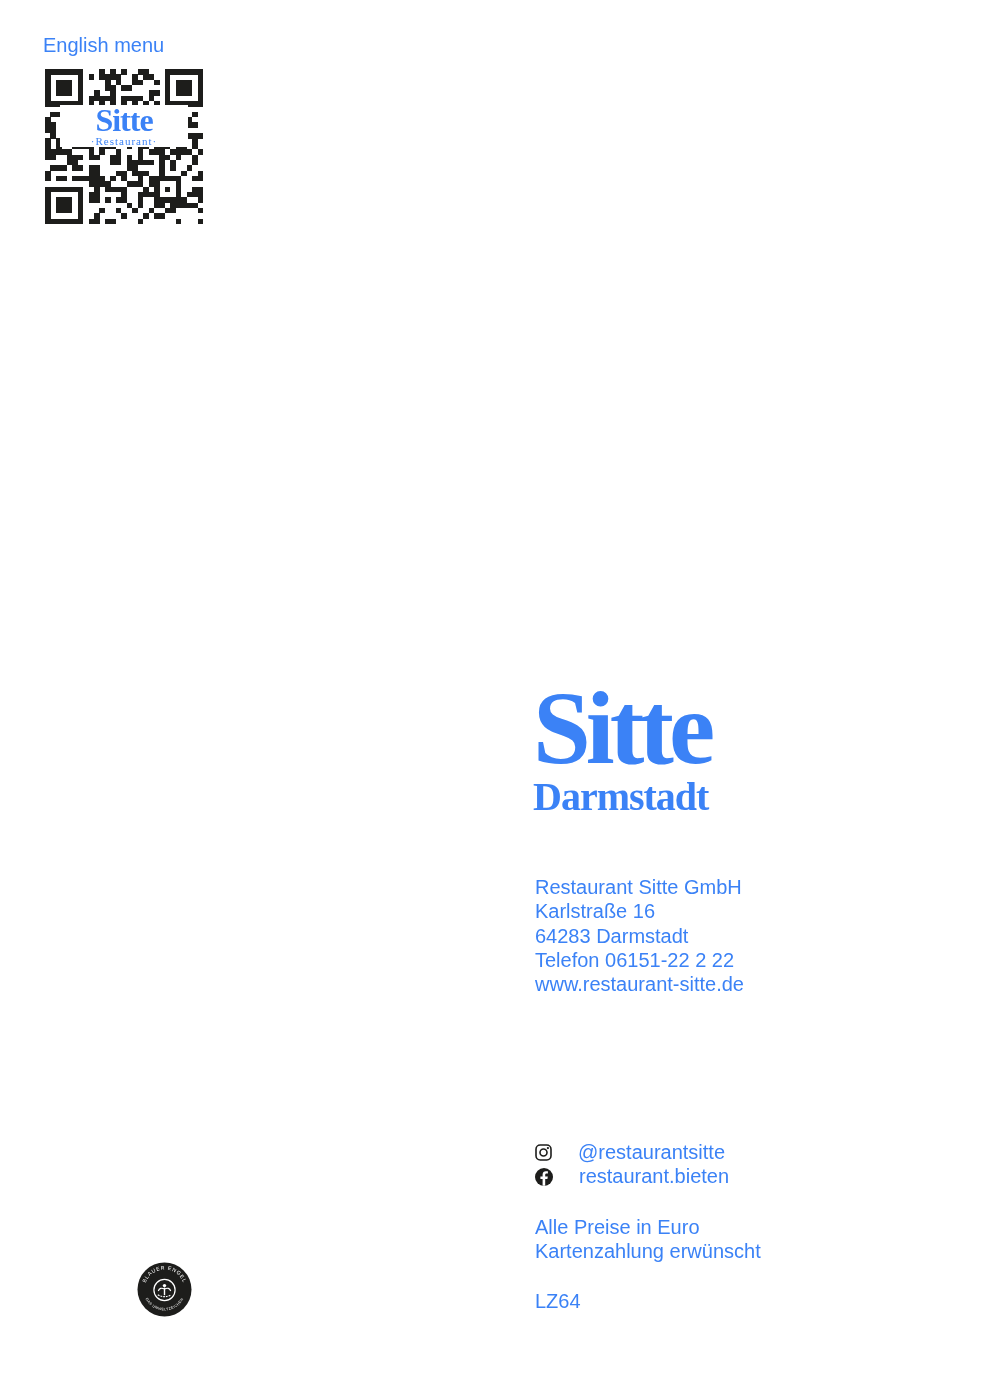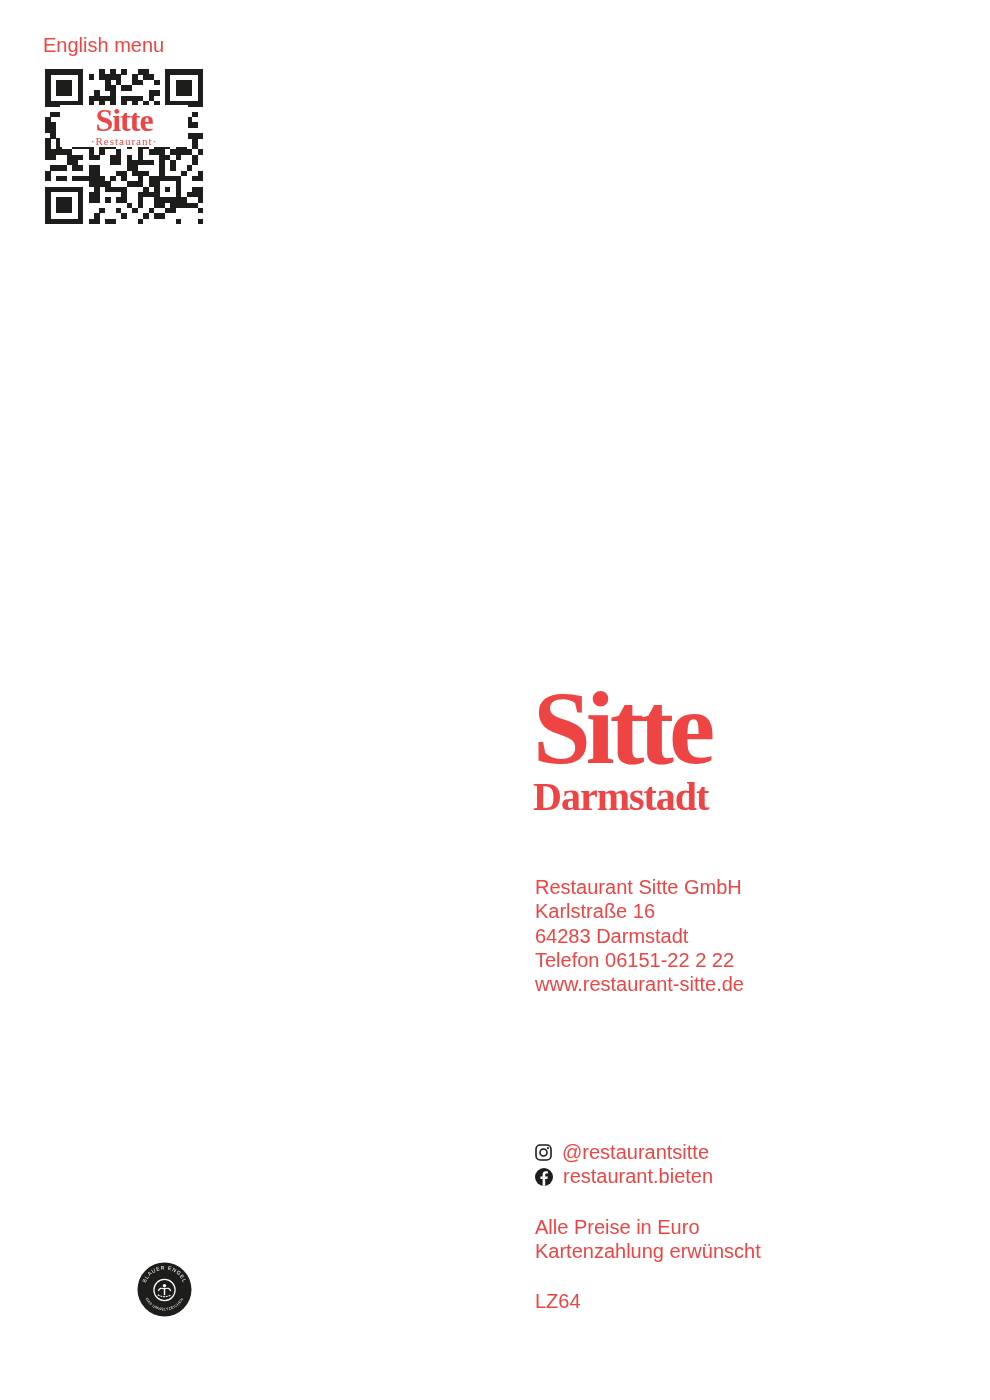--- a/index.html
+++ b/index.html
@@ -1,21 +1,21 @@
 <!DOCTYPE html>
 <html><head>
 <meta charset="utf-8">
 <style>
   html,body{margin:0;padding:0;background:#ffffff;}
   .page{
     position:relative;
     width:990px;height:1400px;
     background:#ffffff;
     font-family:"Liberation Sans",sans-serif;
-    color:#ef4444;
+    color:#3b82f6;
     overflow:hidden;
   }
   .line{white-space:pre-wrap;}
 
   
   .english-menu{
     position:absolute;left:43px;top:33px;
     font-size:20px;line-height:24px;
   }
   .qr{
@@ -60,21 +60,21 @@
 
   
   .textblock{position:absolute;left:535px;font-size:20px;line-height:24.3px;}
   .contact{top:831px;margin-top:44px;}
   .hours{top:976px;}
   .notes{top:1215px;}
   .print-code{position:absolute;left:535px;top:1289px;font-size:20px;line-height:24px;}
 
   
   .social{position:absolute;left:535px;top:1140px;}
-  .social-row{display:flex;align-items:center;gap:10px;height:24.5px;}
+  .social-row{display:flex;align-items:center;gap:26px;height:24.5px;}
   .social-row .handle{font-size:20px;}
   .social-icon{flex:0 0 auto;display:block;}
 
   
   .eco-badge{position:absolute;left:137px;top:1262px;width:55px;height:55px;}
   .eco-text{
     position:absolute;left:192px;top:1264px;
     font-size:13px;line-height:15.7px;
   }
 </style>

